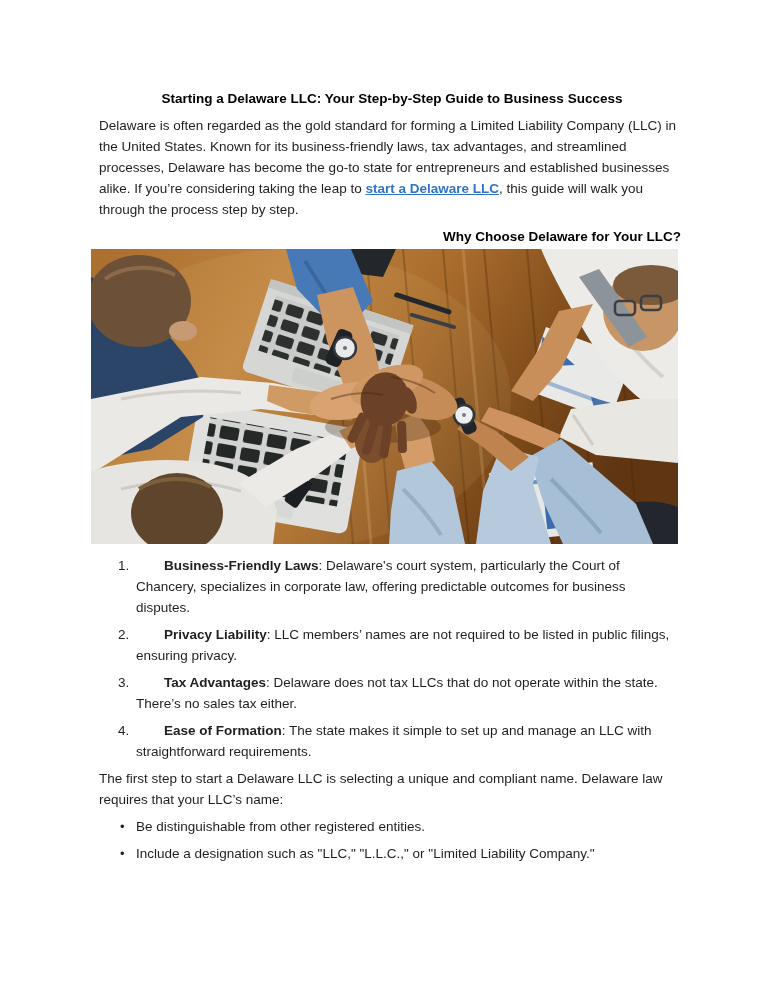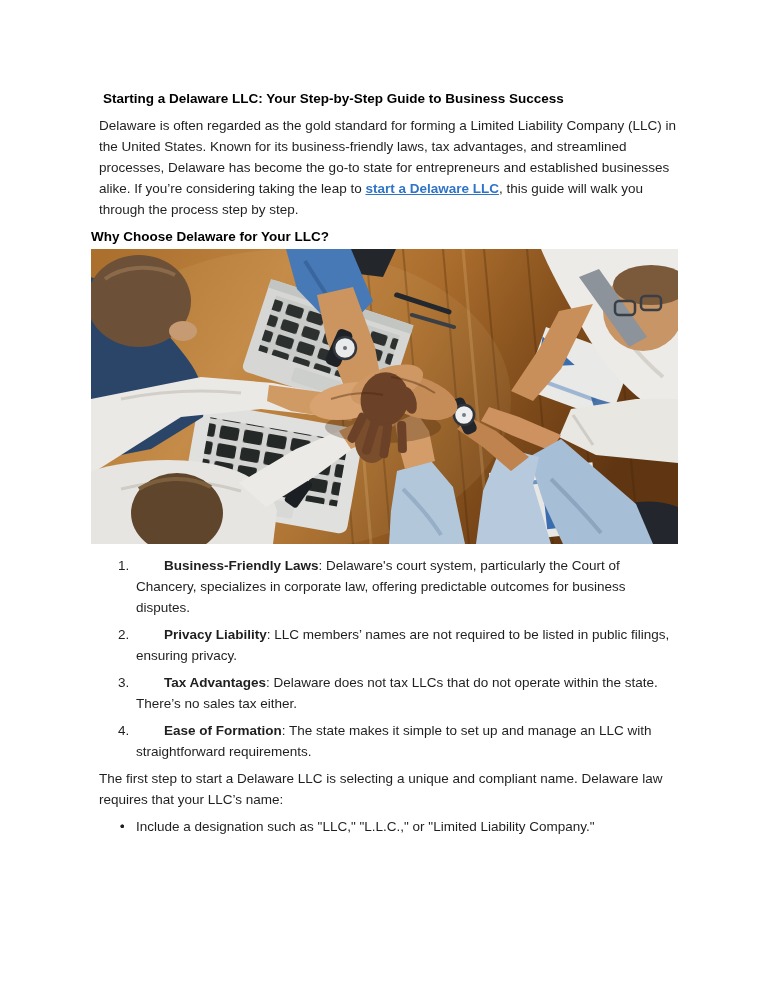--- a/index.html
+++ b/index.html
@@ -6,23 +6,23 @@
   body{
     width:768px;height:994px;background:#ffffff;overflow:hidden;
     font-family:"Liberation Sans",sans-serif;color:#1f1f1f;
     -webkit-font-smoothing:antialiased;
   }
   .doc-page{padding:88px 87px 0 91px;width:590px;}
   .doc-page p,.doc-page li,.doc-page h1,.doc-page h2{
     font-size:13.5px;line-height:21px;margin:0;
   }
   h1.doc-title,h2.doc-heading{font-weight:700;color:#000;}
-  h1.doc-title{margin:0 0 6px 12px;}
+  h1.doc-title{margin:0 0 6px 12px;text-align:center;}
   p.body-par{margin:0 0 6px 8px;}
-  h2.doc-heading{margin:0 0 6px 0;}
+  h2.doc-heading{margin:0 0 6px 0;text-align:right;}
   h2.why-heading{margin:0 0 2px 0;}
   a.doc-link{color:#2e74c8;font-weight:700;text-decoration:underline;cursor:pointer;}
   figure.photo{margin:0 0 11px 0;padding:0;width:587px;height:295px;}
   figure.photo svg{display:block;}
   ol.reasons,ul.rules{margin:0;padding:0;list-style:none;}
   ol.reasons li,ul.rules li{
     position:relative;padding-left:45px;margin:0 0 6px 0;
   }
   .li-marker{position:absolute;left:27px;top:0;}
   ul.rules .li-marker{left:29px;font-size:13px;}
@@ -214,17 +214,17 @@
     <li><span class="li-marker">1.</span><span class="term">Business-Friendly Laws</span><span>: Delaware's court system, particularly the Court of Chancery, specializes in corporate law, offering predictable outcomes for business disputes.</span></li>
     <li><span class="li-marker">2.</span><span class="term">Privacy Liability</span><span>: LLC members’ names are not required to be listed in public filings, ensuring privacy.</span></li>
     <li><span class="li-marker">3.</span><span class="term">Tax Advantages</span><span>: Delaware does not tax LLCs that do not operate within the state. There’s no sales tax either.</span></li>
     <li><span class="li-marker">4.</span><span class="term">Ease of Formation</span><span>: The state makes it simple to set up and manage an LLC with straightforward requirements.</span></li>
   </ol>
 
 
   <p class="body-par">The first step to start a Delaware LLC is selecting a unique and compliant name. Delaware law requires that your LLC’s name:</p>
 
   <ul class="rules">
-    <li><span class="li-marker">•</span></li>
+    <li><span class="li-marker">•</span><span>Be distinguishable from other registered entities.</span></li>
     <li><span class="li-marker">•</span><span>Include a designation such as "LLC," "L.L.C.," or "Limited Liability Company."</span></li>
   </ul>
 
 </div>
 
 </body></html>

